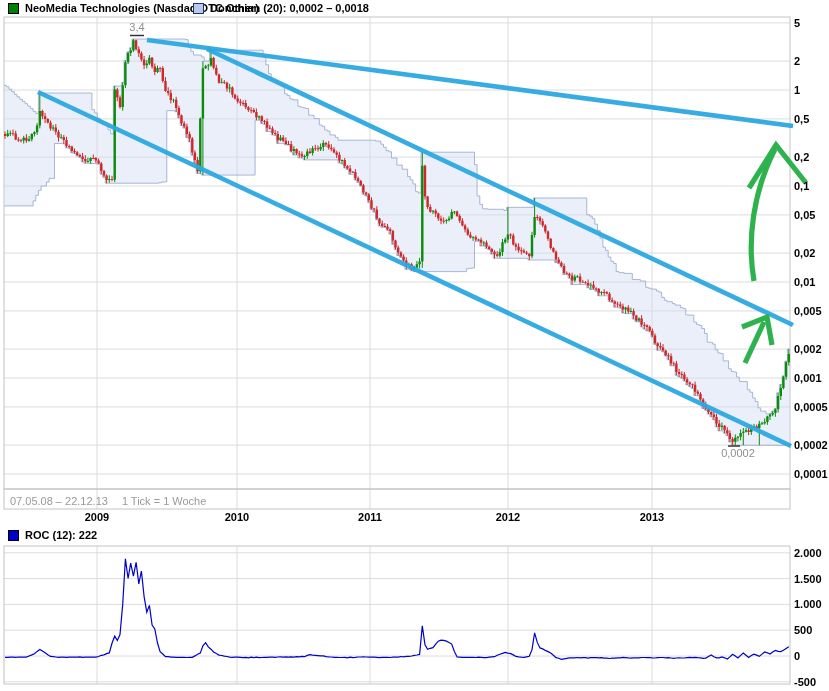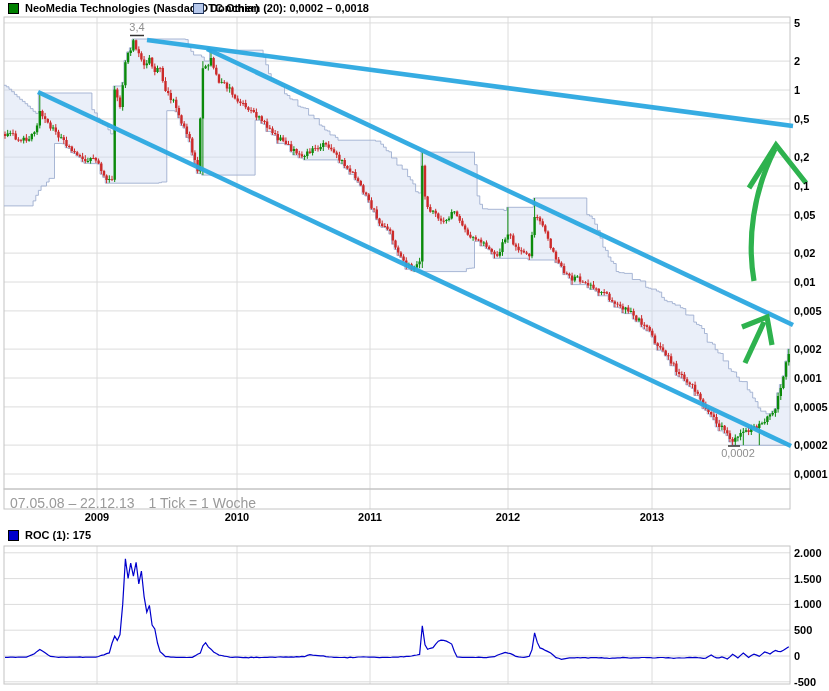--- a/index.html
+++ b/index.html
@@ -3,21 +3,21 @@
 <meta charset="utf-8">
 <style>
   html,body{margin:0;padding:0;background:#fff;}
   #stage{position:relative;width:829px;height:691px;background:#fff;overflow:hidden;
          font-family:"Liberation Sans","DejaVu Sans",sans-serif;}
   .legend{position:absolute;display:flex;align-items:center;font-size:11px;font-weight:bold;color:#000;white-space:nowrap;}
   .sw{width:9px;height:9px;display:inline-block;margin-right:6px;flex:0 0 auto;}
   .sw-series{background:#008000;border:1px solid #000;}
   .sw-donchian{background:#b7c9ec;border:1px solid #20355e;}
   .sw-roc{background:#0000cc;border:1px solid #000;}
-  .datebar{position:absolute;left:10px;top:495px;font-size:14px;color:#9a9a9a;white-space:nowrap;}
+  .datebar{position:absolute;left:10px;top:495px;font-size:11px;color:#9a9a9a;white-space:nowrap;}
   .datebar span{margin-right:14px;}
   svg{position:absolute;left:0;top:0;}
   text.tick{font-family:"Liberation Sans","DejaVu Sans",sans-serif;font-size:11px;font-weight:bold;fill:#000;}
   text.ann{font-family:"Liberation Sans","DejaVu Sans",sans-serif;font-size:11px;fill:#8f8f8f;}
 </style>
 </head>
 <body>
 
 <div id="stage">
 
@@ -143,16 +143,16 @@
         <path d="M5.0,657.3L7.7,657.3L10.3,657.1L13.0,657.1L15.7,657.3L18.4,657.0L21.0,657.1L23.7,657.2L26.4,657.1L29.1,656.0L31.8,654.9L34.4,653.7L37.1,651.4L39.8,649.4L42.4,651.0L45.1,652.8L47.8,654.8L50.5,656.4L53.1,656.6L55.8,657.0L58.5,657.4L61.2,657.1L63.8,657.1L66.5,657.3L69.2,657.1L71.9,657.2L74.5,657.1L77.2,657.2L79.9,656.8L82.6,657.3L85.3,657.1L87.9,657.2L90.6,657.1L93.3,657.2L95.9,657.1L98.6,656.5L101.3,655.3L104.0,654.8L106.6,653.6L109.3,652.9L112.0,643.3L114.7,636.2L117.3,640.4L120.0,634.5L122.7,604.4L125.4,558.9L128.1,578.5L130.7,563.2L133.4,576.1L136.1,562.3L138.8,583.9L141.4,571.0L144.1,596.6L146.8,612.2L149.4,605.4L152.1,625.0L154.8,629.0L157.5,643.0L160.1,651.7L162.8,654.0L165.5,656.7L168.2,656.7L170.8,657.2L173.5,657.2L176.2,657.4L178.9,657.4L181.5,657.3L184.2,657.4L186.9,657.5L189.6,657.3L192.3,657.3L194.9,655.9L197.6,654.2L200.3,653.1L202.9,645.9L205.6,642.7L208.3,646.9L211.0,649.2L213.6,652.0L216.3,653.6L219.0,655.1L221.7,655.5L224.3,656.1L227.0,656.5L229.7,657.2L232.4,657.3L235.0,657.2L237.7,657.2L240.4,657.3L243.1,657.7L245.7,657.4L248.4,657.8L251.1,657.2L253.8,657.6L256.4,657.2L259.1,657.6L261.8,657.5L264.5,657.4L267.1,657.3L269.8,657.1L272.5,657.1L275.2,657.4L277.8,657.0L280.5,656.9L283.2,657.1L285.9,656.8L288.5,657.2L291.2,656.9L293.9,657.1L296.6,656.7L299.3,656.8L301.9,656.4L304.6,656.7L307.3,655.4L309.9,654.7L312.6,655.2L315.3,655.4L318.0,655.6L320.6,655.8L323.3,655.9L326.0,656.6L328.7,656.9L331.3,657.0L334.0,657.3L336.7,657.3L339.4,657.5L342.0,657.5L344.7,657.4L347.4,657.8L350.1,657.2L352.8,657.6L355.4,657.4L358.1,657.0L360.8,657.0L363.4,656.8L366.1,657.0L368.8,657.1L371.5,657.1L374.1,657.2L376.8,657.3L379.5,657.6L382.2,657.3L384.8,657.4L387.5,657.4L390.2,657.5L392.9,657.0L395.5,657.2L398.2,657.1L400.9,656.5L403.6,656.8L406.3,656.4L408.9,656.4L411.6,656.0L414.3,655.3L416.9,655.0L419.6,654.4L422.3,625.9L425.0,644.9L427.6,649.2L430.3,648.3L433.0,647.6L435.7,644.2L438.3,641.2L441.0,640.1L443.7,640.3L446.4,641.1L449.0,642.5L451.7,644.1L454.4,651.5L457.1,656.9L459.7,657.1L462.4,657.3L465.1,657.4L467.8,657.3L470.4,657.3L473.1,657.3L475.8,657.5L478.5,657.1L481.1,657.3L483.8,657.7L486.5,657.6L489.2,657.2L491.8,656.9L494.5,656.7L497.2,655.3L499.9,654.2L502.5,653.4L505.2,652.4L507.9,653.1L510.6,653.6L513.3,654.9L515.9,656.4L518.6,656.9L521.3,657.2L523.9,657.4L526.6,656.8L529.3,656.3L532.0,649.6L534.6,632.9L537.3,642.4L540.0,647.9L542.7,648.9L545.3,650.4L548.0,651.6L550.7,653.0L553.4,655.3L556.0,657.6L558.7,658.2L561.4,659.3L564.1,658.8L566.8,658.3L569.4,657.9L572.1,657.9L574.8,657.9L577.4,657.5L580.1,657.8L582.8,657.7L585.5,657.7L588.1,658.1L590.8,657.7L593.5,657.7L596.2,657.7L598.8,657.8L601.5,657.6L604.2,658.1L606.9,658.1L609.5,658.5L612.2,658.2L614.9,658.2L617.6,657.8L620.3,657.8L622.9,657.4L625.6,657.6L628.3,657.9L630.9,658.1L633.6,657.8L636.3,657.9L639.0,657.9L641.6,657.5L644.3,657.5L647.0,657.7L649.7,657.5L652.3,657.8L655.0,658.0L657.7,657.6L660.4,657.5L663.0,657.5L665.7,657.8L668.4,657.7L671.1,658.0L673.8,658.4L676.4,658.0L679.1,657.9L681.8,658.0L684.4,658.0L687.1,657.6L689.8,657.3L692.5,657.6L695.1,657.3L697.8,657.7L700.5,657.8L703.2,658.3L705.8,658.1L708.5,656.4L711.2,655.0L713.9,656.7L716.5,657.8L719.2,657.8L721.9,657.0L724.6,657.8L727.3,659.0L729.9,656.9L732.6,654.3L735.3,656.0L737.9,658.0L740.6,655.4L743.3,653.0L746.0,655.2L748.6,657.5L751.3,655.5L754.0,654.1L756.7,655.1L759.3,656.4L762.0,654.1L764.7,652.0L767.4,652.8L770.0,654.0L772.7,652.0L775.4,650.4L778.1,651.3L780.8,651.6L783.4,650.3L786.1,648.5L788.8,646.7" fill="none" stroke="#0000cc" stroke-width="1.2"></path>
       </g>
     </svg>
 
   <div class="datebar">
     <span>07.05.08 – 22.12.13</span><span>1 Tick = 1 Woche</span>
   </div>
 
   <div class="legend" style="left:8px;top:529px;">
     <span class="sw sw-roc"></span>
-    <span>ROC (1): 175</span>
+    <span>ROC (12): 222</span>
   </div>
 
 </div>
 
 </body></html>

